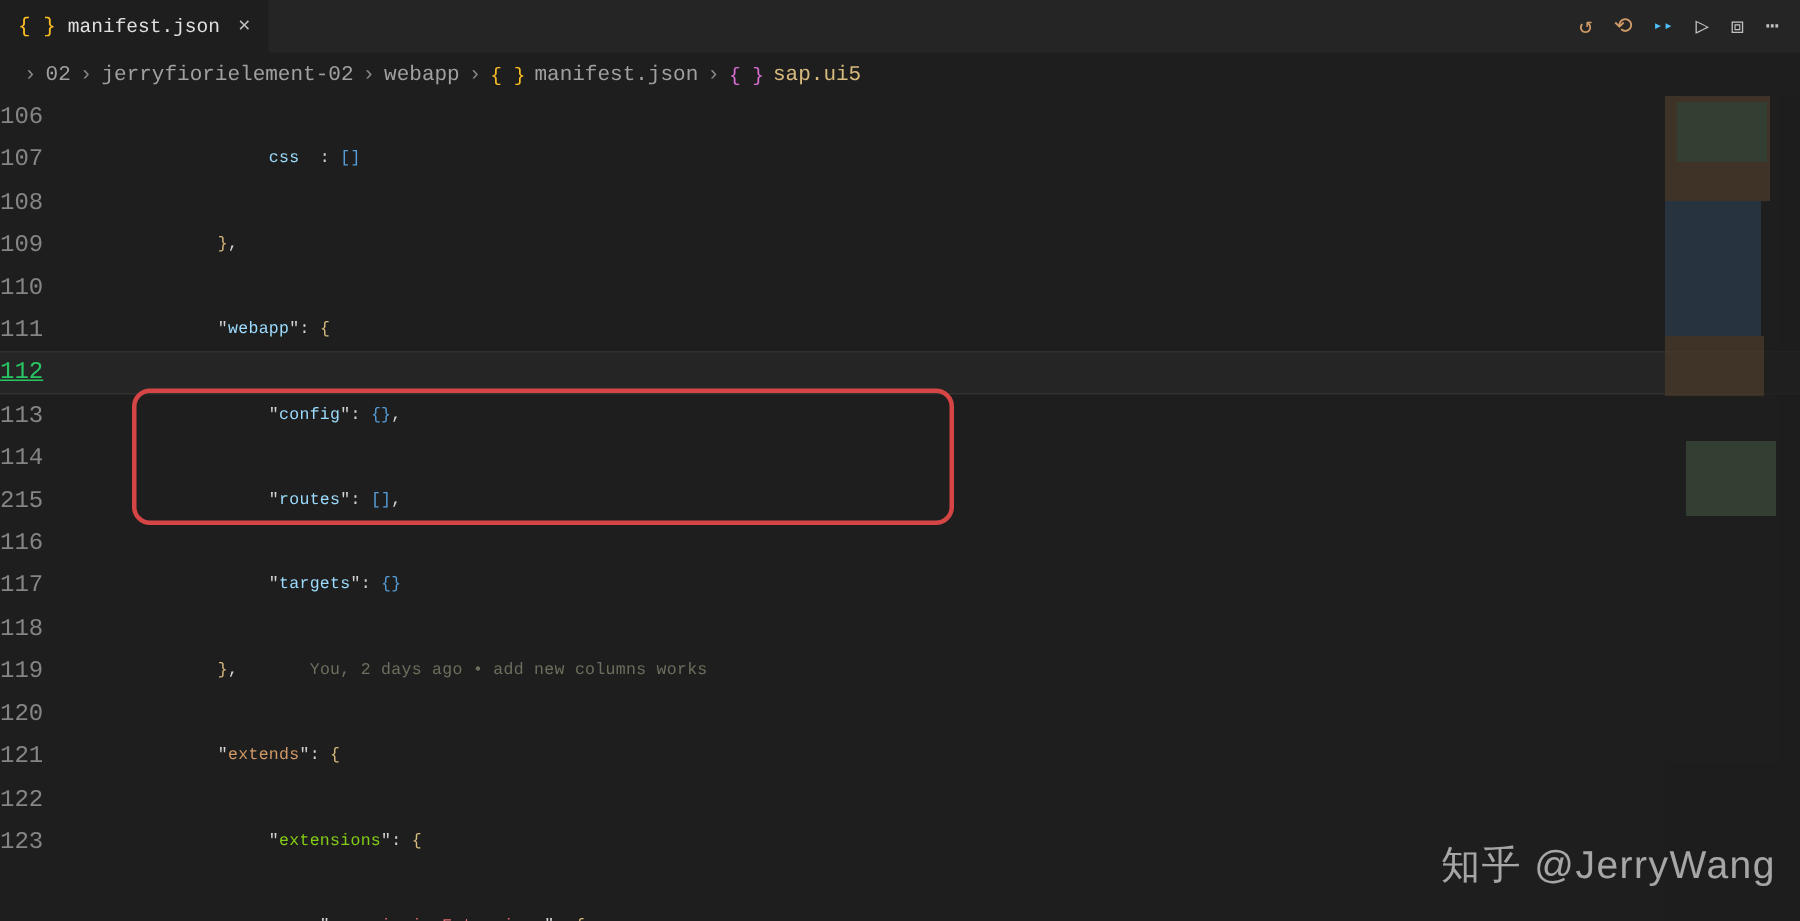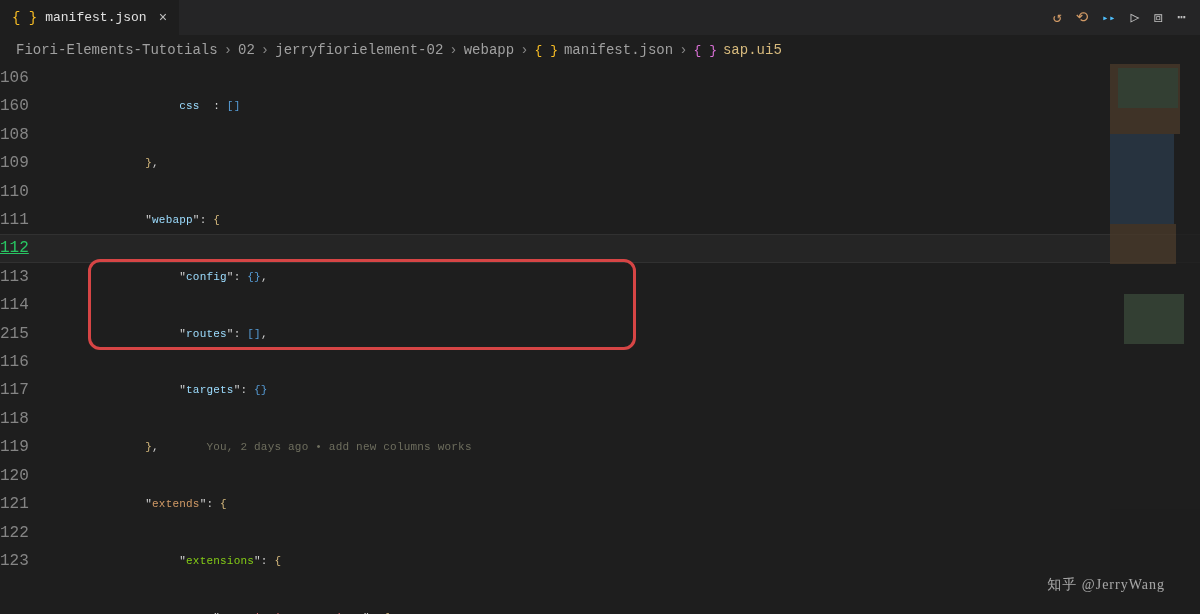--- a/index.html
+++ b/index.html
@@ -131,25 +131,25 @@
 .minimap .blob {
   position: absolute;
   background: #3a4a3a;
 }
 .minimap .blob2 { background: #4a3a2a; }
 .minimap .blob3 { background: #2a3a4a; }
 
 
 .watermark {
   position: absolute;
-  right: 35px;
+  right: 16px;
   bottom: 20px;
   color: rgba(240,240,240,0.65);
-  font-family: Liberation Serif, serif;
-  font-size: 14px;
+  font-family: Liberation Sans, sans-serif;
+  font-size: 26px;
   letter-spacing: 1px;
   pointer-events: none;
 }
 </style>
 </head>
 <body>
 
 <div class="tab-bar">
   <div class="tab">
     <span class="tab-icon">{ }</span>
@@ -160,40 +160,39 @@
     <span class="toolbar-icon orange">↺</span>
     <span class="toolbar-icon orange">⟲</span>
     <span class="toolbar-icon blue">▸▸</span>
     <span class="toolbar-icon">▷</span>
     <span class="toolbar-icon">⧈</span>
     <span class="toolbar-icon">⋯</span>
   </div>
 </div>
 
 <div class="breadcrumbs">
-  <span class="crumb">Fiori-Elements-Tutotials</span>
   <span class="crumb-sep">›</span>
   <span class="crumb">02</span>
   <span class="crumb-sep">›</span>
   <span class="crumb">jerryfiorielement-02</span>
   <span class="crumb-sep">›</span>
   <span class="crumb">webapp</span>
   <span class="crumb-sep">›</span>
   <span class="crumb-icon">{ }</span>
   <span class="crumb">manifest.json</span>
   <span class="crumb-sep">›</span>
   <span class="crumb-brace">{ }</span>
   <span class="crumb last">sap.ui5</span>
 </div>
 
 <div class="editor">
   <div class="current-line-bg"></div>
   <div class="gutter">
     <div>106</div>
-    <div>160</div>
+    <div>107</div>
     <div>108</div>
     <div>109</div>
     <div>110</div>
     <div>111</div>
     <div class="cur">112</div>
     <div>113</div>
     <div>114</div>
     <div>215</div>
     <div>116</div>
     <div>117</div>

